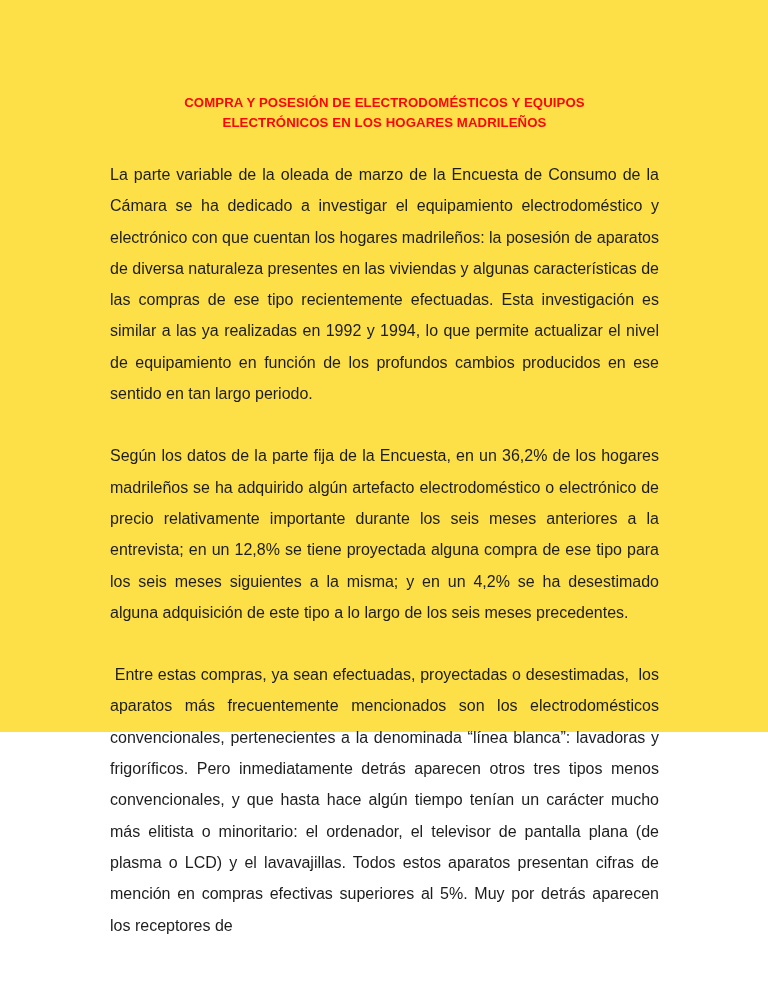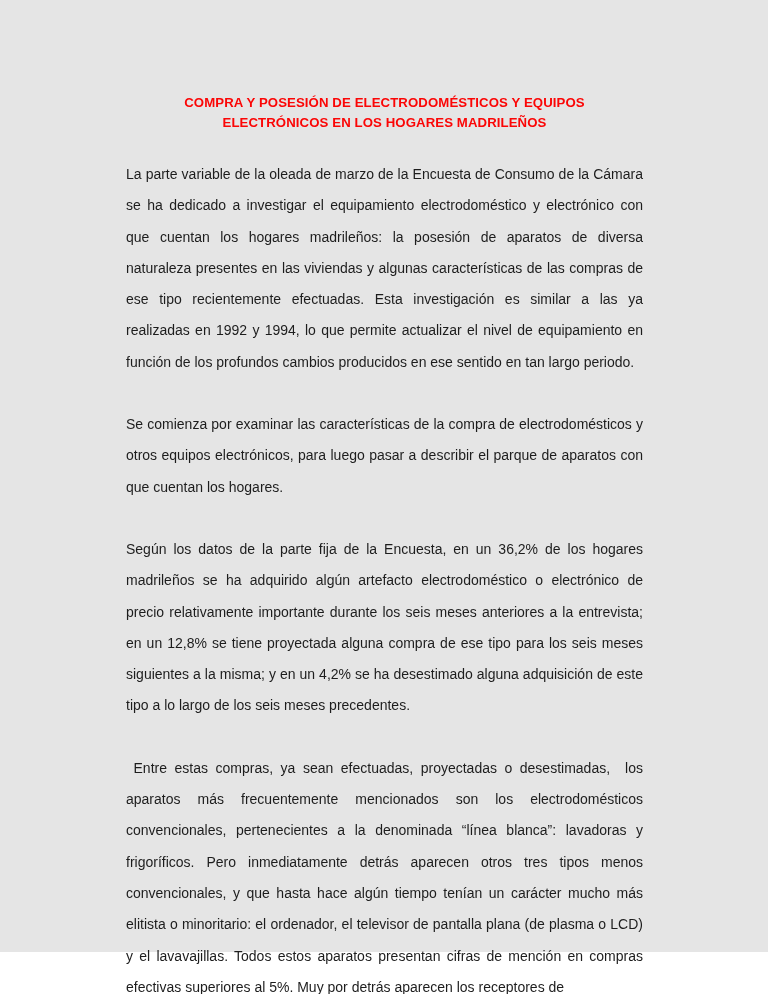--- a/index.html
+++ b/index.html
@@ -12,22 +12,22 @@
     width: 768px;
     height: 994px;
     font-family: "Liberation Sans", sans-serif;
     color: #1a1a1a;
     overflow: hidden;
   }
 
   .page {
     position: relative;
     width: 768px;
-    height: 952px;
-    background: #e5e5e5;
+    height: 732px;
+    background: #fde047;
     box-sizing: border-box;
   }
 
   .content {
     position: absolute;
     left: 110px;
     top: 0;
     width: 549px;
   }
 
@@ -37,24 +37,24 @@
     text-align: center;
     color: #fb0606;
     font-weight: bold;
     font-size: 13.2px;
     line-height: 20px;
     letter-spacing: 0.1px;
     white-space: pre-line;
   }
 
   .para {
-    margin: 16px;
+    margin: 0;
     text-align: justify;
     text-justify: inter-word;
-    font-size: 14px;
+    font-size: 16px;
     line-height: 31.3px;
     color: #1d1d1d;
     -webkit-hyphens: none;
     hyphens: none;
     white-space: pre-wrap;
   }
 
   .para.first-body { margin-top: 26px; }
   .para + .para { margin-top: 31px; }
 
@@ -75,21 +75,20 @@
 <body>
 
 <div class="page">
   <div class="content">
 
     <h1 class="doc-title">COMPRA Y POSESIÓN DE ELECTRODOMÉSTICOS Y EQUIPOS
 ELECTRÓNICOS  EN LOS HOGARES MADRILEÑOS</h1>
 
     <p class="para first-body">La parte variable de la oleada de marzo de la Encuesta de Consumo de la Cámara se ha dedicado a investigar el equipamiento electrodoméstico y electrónico con que cuentan los hogares madrileños: la posesión de aparatos de diversa naturaleza presentes en las viviendas y algunas características de las compras de ese tipo recientemente efectuadas. Esta investigación es similar a las ya realizadas en 1992 y 1994, lo que permite actualizar el nivel de equipamiento en función de los profundos cambios producidos en ese sentido en tan largo periodo.</p>
 
-    <p class="para">Se comienza por examinar las características de la compra de electrodomésticos y otros equipos electrónicos, para luego pasar a describir el parque de aparatos con que cuentan los hogares.</p>
 
 
     <p class="para">Según los datos de la parte fija de la Encuesta, en un 36,2% de los hogares madrileños se ha adquirido algún artefacto electrodoméstico o electrónico de precio relativamente importante durante los seis meses anteriores a la entrevista; en un 12,8% se tiene proyectada alguna compra de ese tipo para los seis meses siguientes a la misma; y en un 4,2% se ha desestimado alguna adquisición de este tipo a lo largo de los seis meses precedentes.</p>
 
     <p class="para"> Entre estas compras, ya sean efectuadas, proyectadas o desestimadas,  los aparatos más frecuentemente mencionados son los electrodomésticos convencionales, pertenecientes a la denominada “línea blanca”: lavadoras y frigoríficos. Pero inmediatamente detrás aparecen otros tres tipos menos convencionales, y que hasta hace algún tiempo tenían un carácter mucho más elitista o minoritario: el ordenador, el televisor de pantalla plana (de plasma o LCD) y el lavavajillas. Todos estos aparatos presentan cifras de mención en compras efectivas superiores al 5%. Muy por detrás aparecen los receptores de</p>
 
   </div>
 </div>
 
 </body></html>

